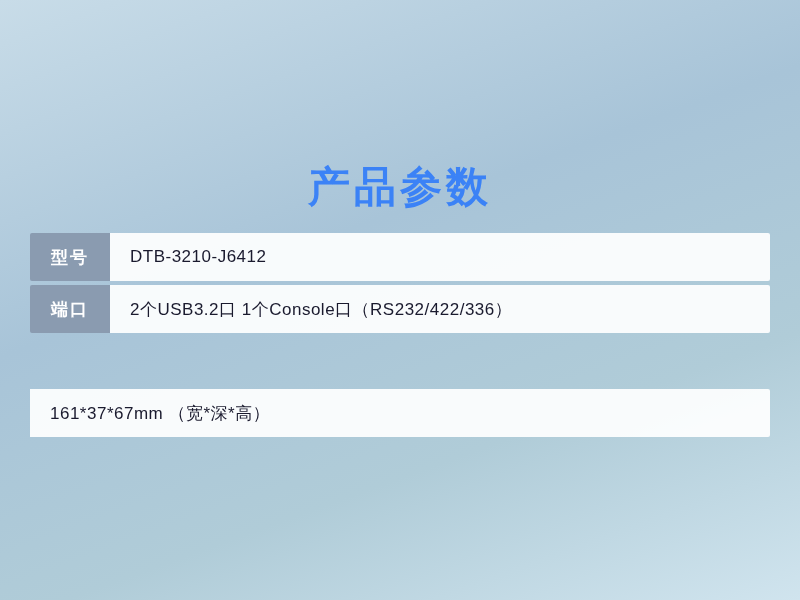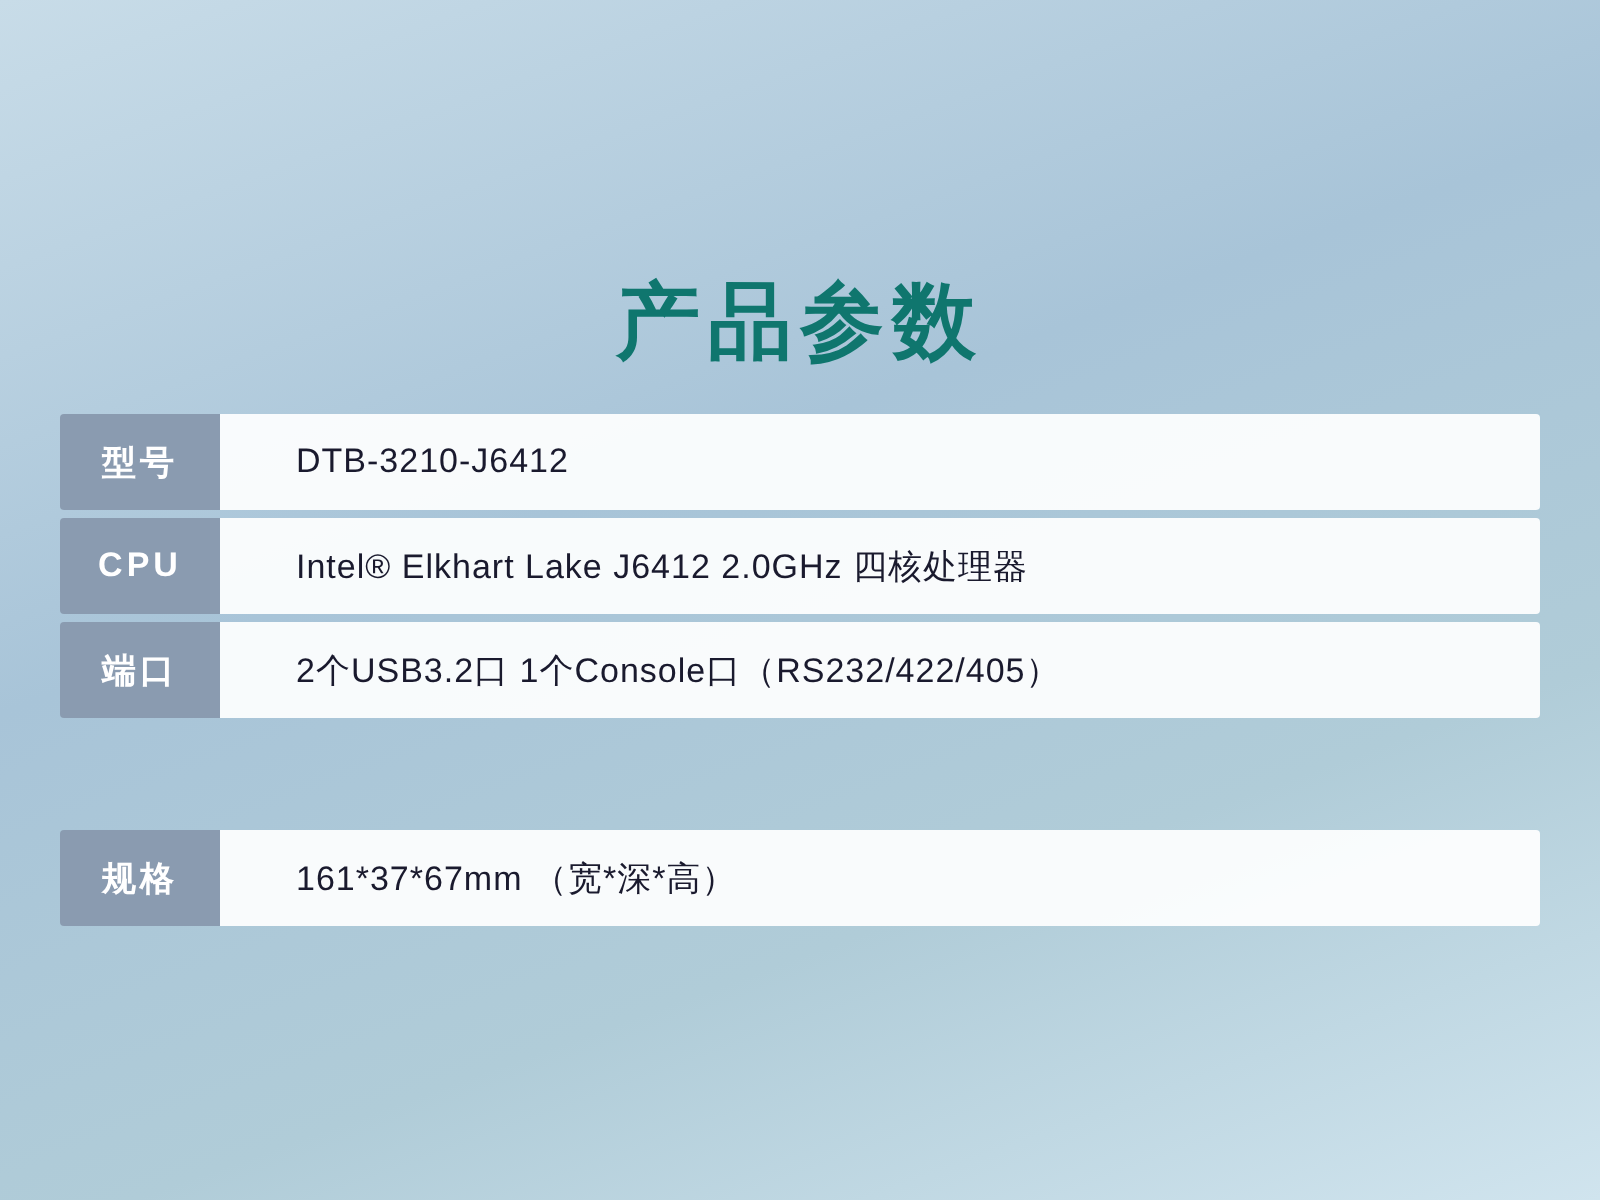--- a/index.html
+++ b/index.html
@@ -22,21 +22,21 @@
 
     .page-container {
       width: 780px;
       padding: 10px 20px;
     }
 
     .page-title {
       text-align: center;
       font-size: 42px;
       font-weight: 900;
-      color: #0f766e;
+      color: #3b82f6;
       margin-bottom: 18px;
       letter-spacing: 4px;
     }
 
     .spec-row {
       display: flex;
       align-items: stretch;
       margin-bottom: 4px;
       min-height: 48px;
     }
@@ -56,44 +56,39 @@
       letter-spacing: 2px;
       flex-shrink: 0;
     }
 
     .spec-value {
       background-color: rgba(255, 255, 255, 0.92);
       color: #1a1a2e;
       font-size: 17px;
       display: flex;
       align-items: center;
-      padding: 8px 38px;
+      padding: 8px 20px;
       flex: 1;
       border-radius: 0 2px 2px 0;
       letter-spacing: 0.5px;
     }
   </style>
 </head>
 <body>
 
 <div class="page-container">
   <h1 class="page-title">产品参数</h1>
   <div class="spec-list" id="spec-list">
   <div class="spec-row">
         <div class="spec-label">型号</div>
         <div class="spec-value">DTB-3210-J6412</div>
       </div>
       <div class="spec-row">
-        <div class="spec-label">CPU</div>
-        <div class="spec-value">Intel® Elkhart Lake J6412 2.0GHz 四核处理器</div>
-      </div>
-      <div class="spec-row">
         <div class="spec-label">端口</div>
-        <div class="spec-value">2个USB3.2口 1个Console口（RS232/422/405）</div>
+        <div class="spec-value">2个USB3.2口 1个Console口（RS232/422/336）</div>
       </div>
       <div class="spec-row">
       </div>
       <div class="spec-row">
-        <div class="spec-label">规格</div>
         <div class="spec-value">161*37*67mm （宽*深*高）</div>
       </div>
     </div>
 </div>
 
 </body></html>

